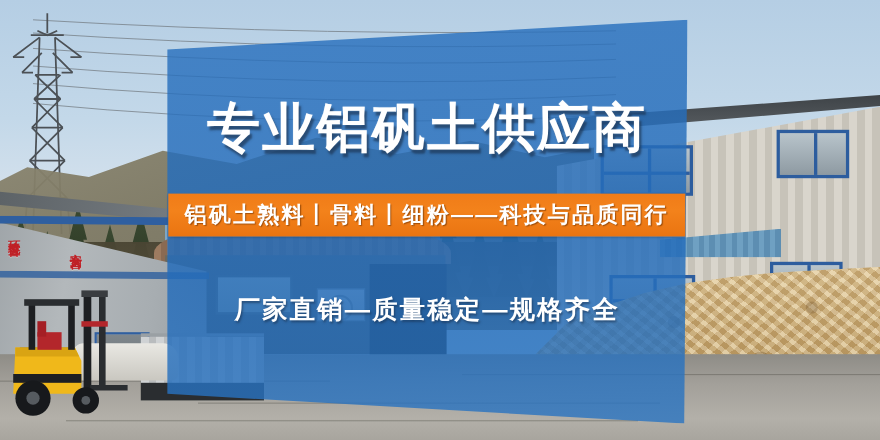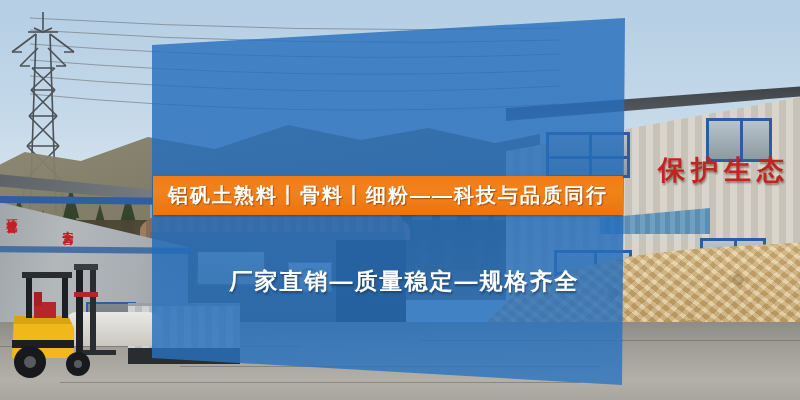--- a/index.html
+++ b/index.html
@@ -274,21 +274,21 @@
     color:#ffffff;
     font-size:20px;
     font-weight:bold;
     letter-spacing:2px;
     white-space:nowrap;
     text-shadow: 1px 1px 1px rgba(120,55,5,.65);
   }
 
   .subline {
     position:absolute;
-    left:16px; width:473px;
+    left:0; width:473px;
     text-align:center;
     color:#ffffff;
     font-size:23px;
     font-weight:bold;
     letter-spacing:2px;
     white-space:nowrap;
     text-shadow: 1px 2px 2px rgba(26,50,80,.62);
   }
   .subline.one { top:248px; }
   .subline.two { top:295px; }
@@ -377,21 +377,20 @@
     <div class="wr-win" style="right:28px; top:118px; width:66px; height:44px;">
       <div class="mull" style="left:31px; top:0; width:3px; height:100%;"></div>
     </div>
     <div class="wr-win" style="right:168px; top:250px; width:78px; height:42px;">
       <div class="mull" style="left:37px; top:0; width:3px; height:100%;"></div>
       <div class="mull" style="left:0; top:19px; width:100%; height:3px;"></div>
     </div>
     <div class="wr-win" style="right:34px; top:238px; width:66px; height:44px;">
       <div class="mull" style="left:31px; top:0; width:3px; height:100%;"></div>
     </div>
-    <div class="wall-red">保护生态</div>
 
     <div class="shed2"></div>
 
     <div class="bldg-left-roof"></div>
     <div class="bldg-left"></div>
     <div class="band-blue-a"></div>
     <div class="band-blue-b"></div>
     <div class="red-sign" style="left:6px; top:210px;">环境监督</div>
     <div class="red-sign" style="left:62px; top:222px;">安全为首</div>
     <div class="door" style="left:18px; bottom:0; width:46px; height:84px;"></div>
@@ -438,20 +437,21 @@
       </svg>
     </div>
   </div>
 
   <div class="panel">
     <div class="panel-fill"></div>
     <div class="panel-edge"></div>
   </div>
 
   <div class="panel-text">
+    <div class="headline">专业铝矾土供应商</div>
 
     <div class="ribbon">
       <div class="ribbon-text">铝矾土熟料丨骨料丨细粉——科技与品质同行</div>
     </div>
 
     <div class="subline one">厂家直销—质量稳定—规格齐全</div>
   </div>
 
 </div>
 

